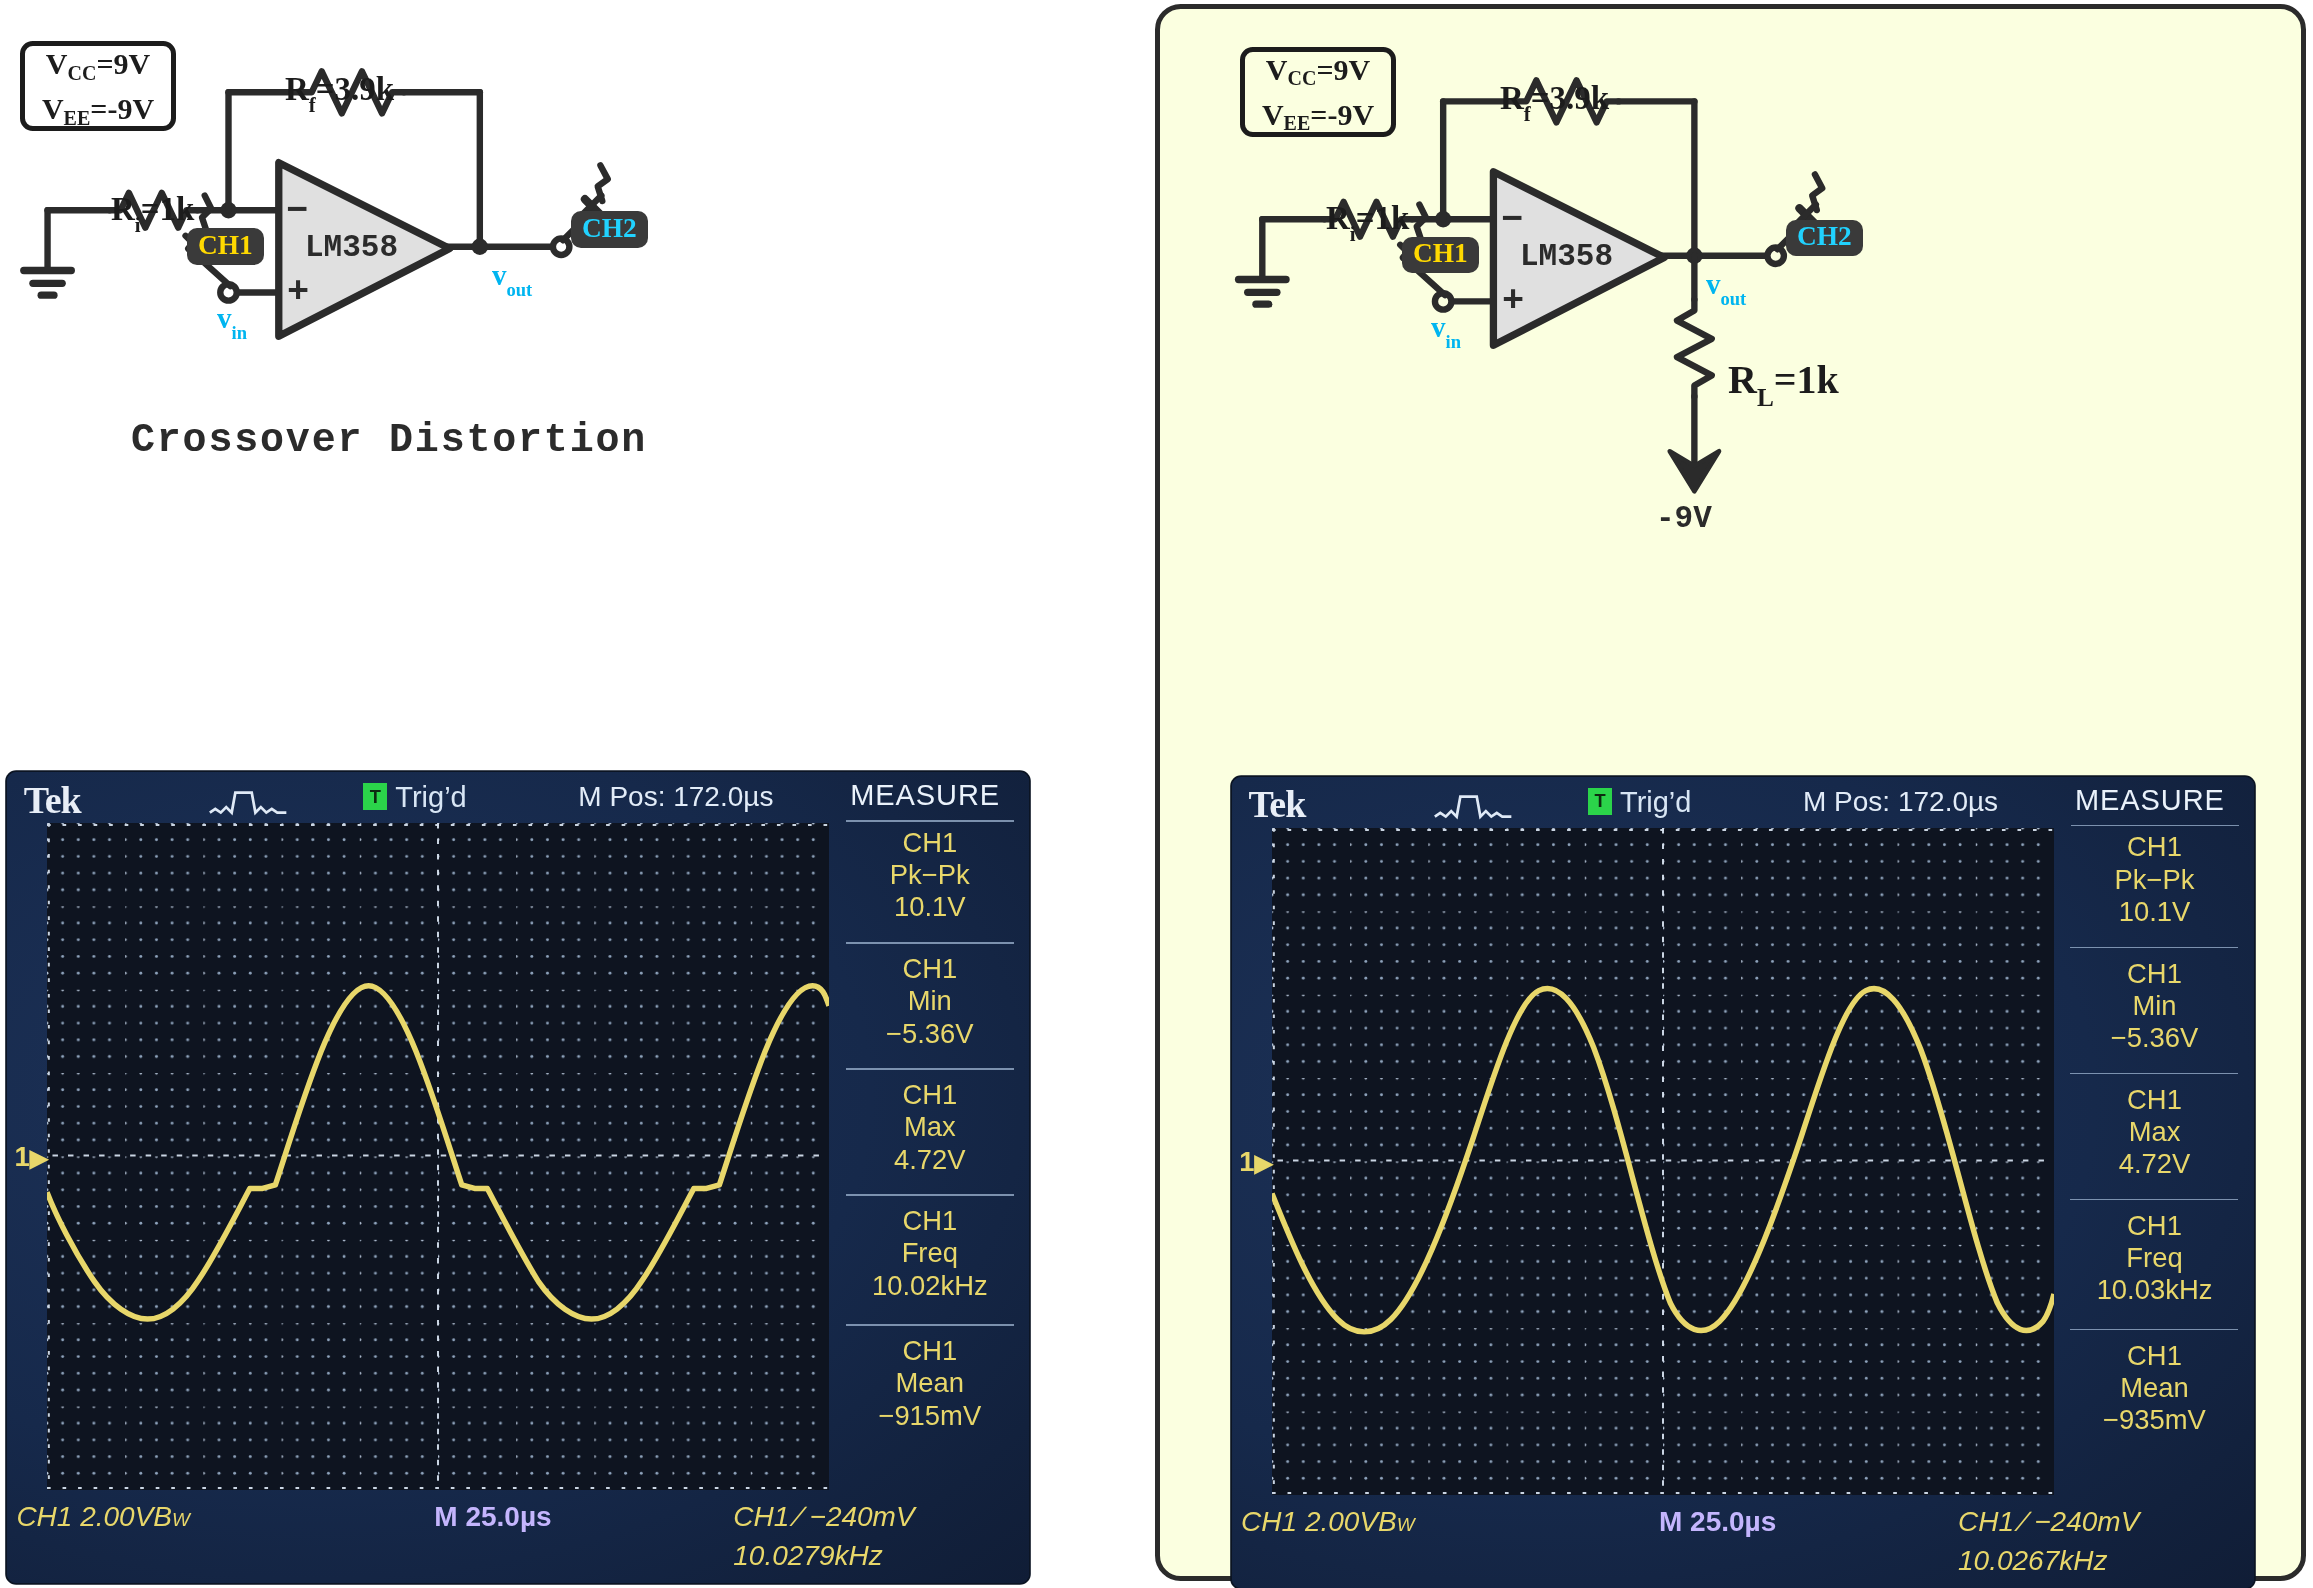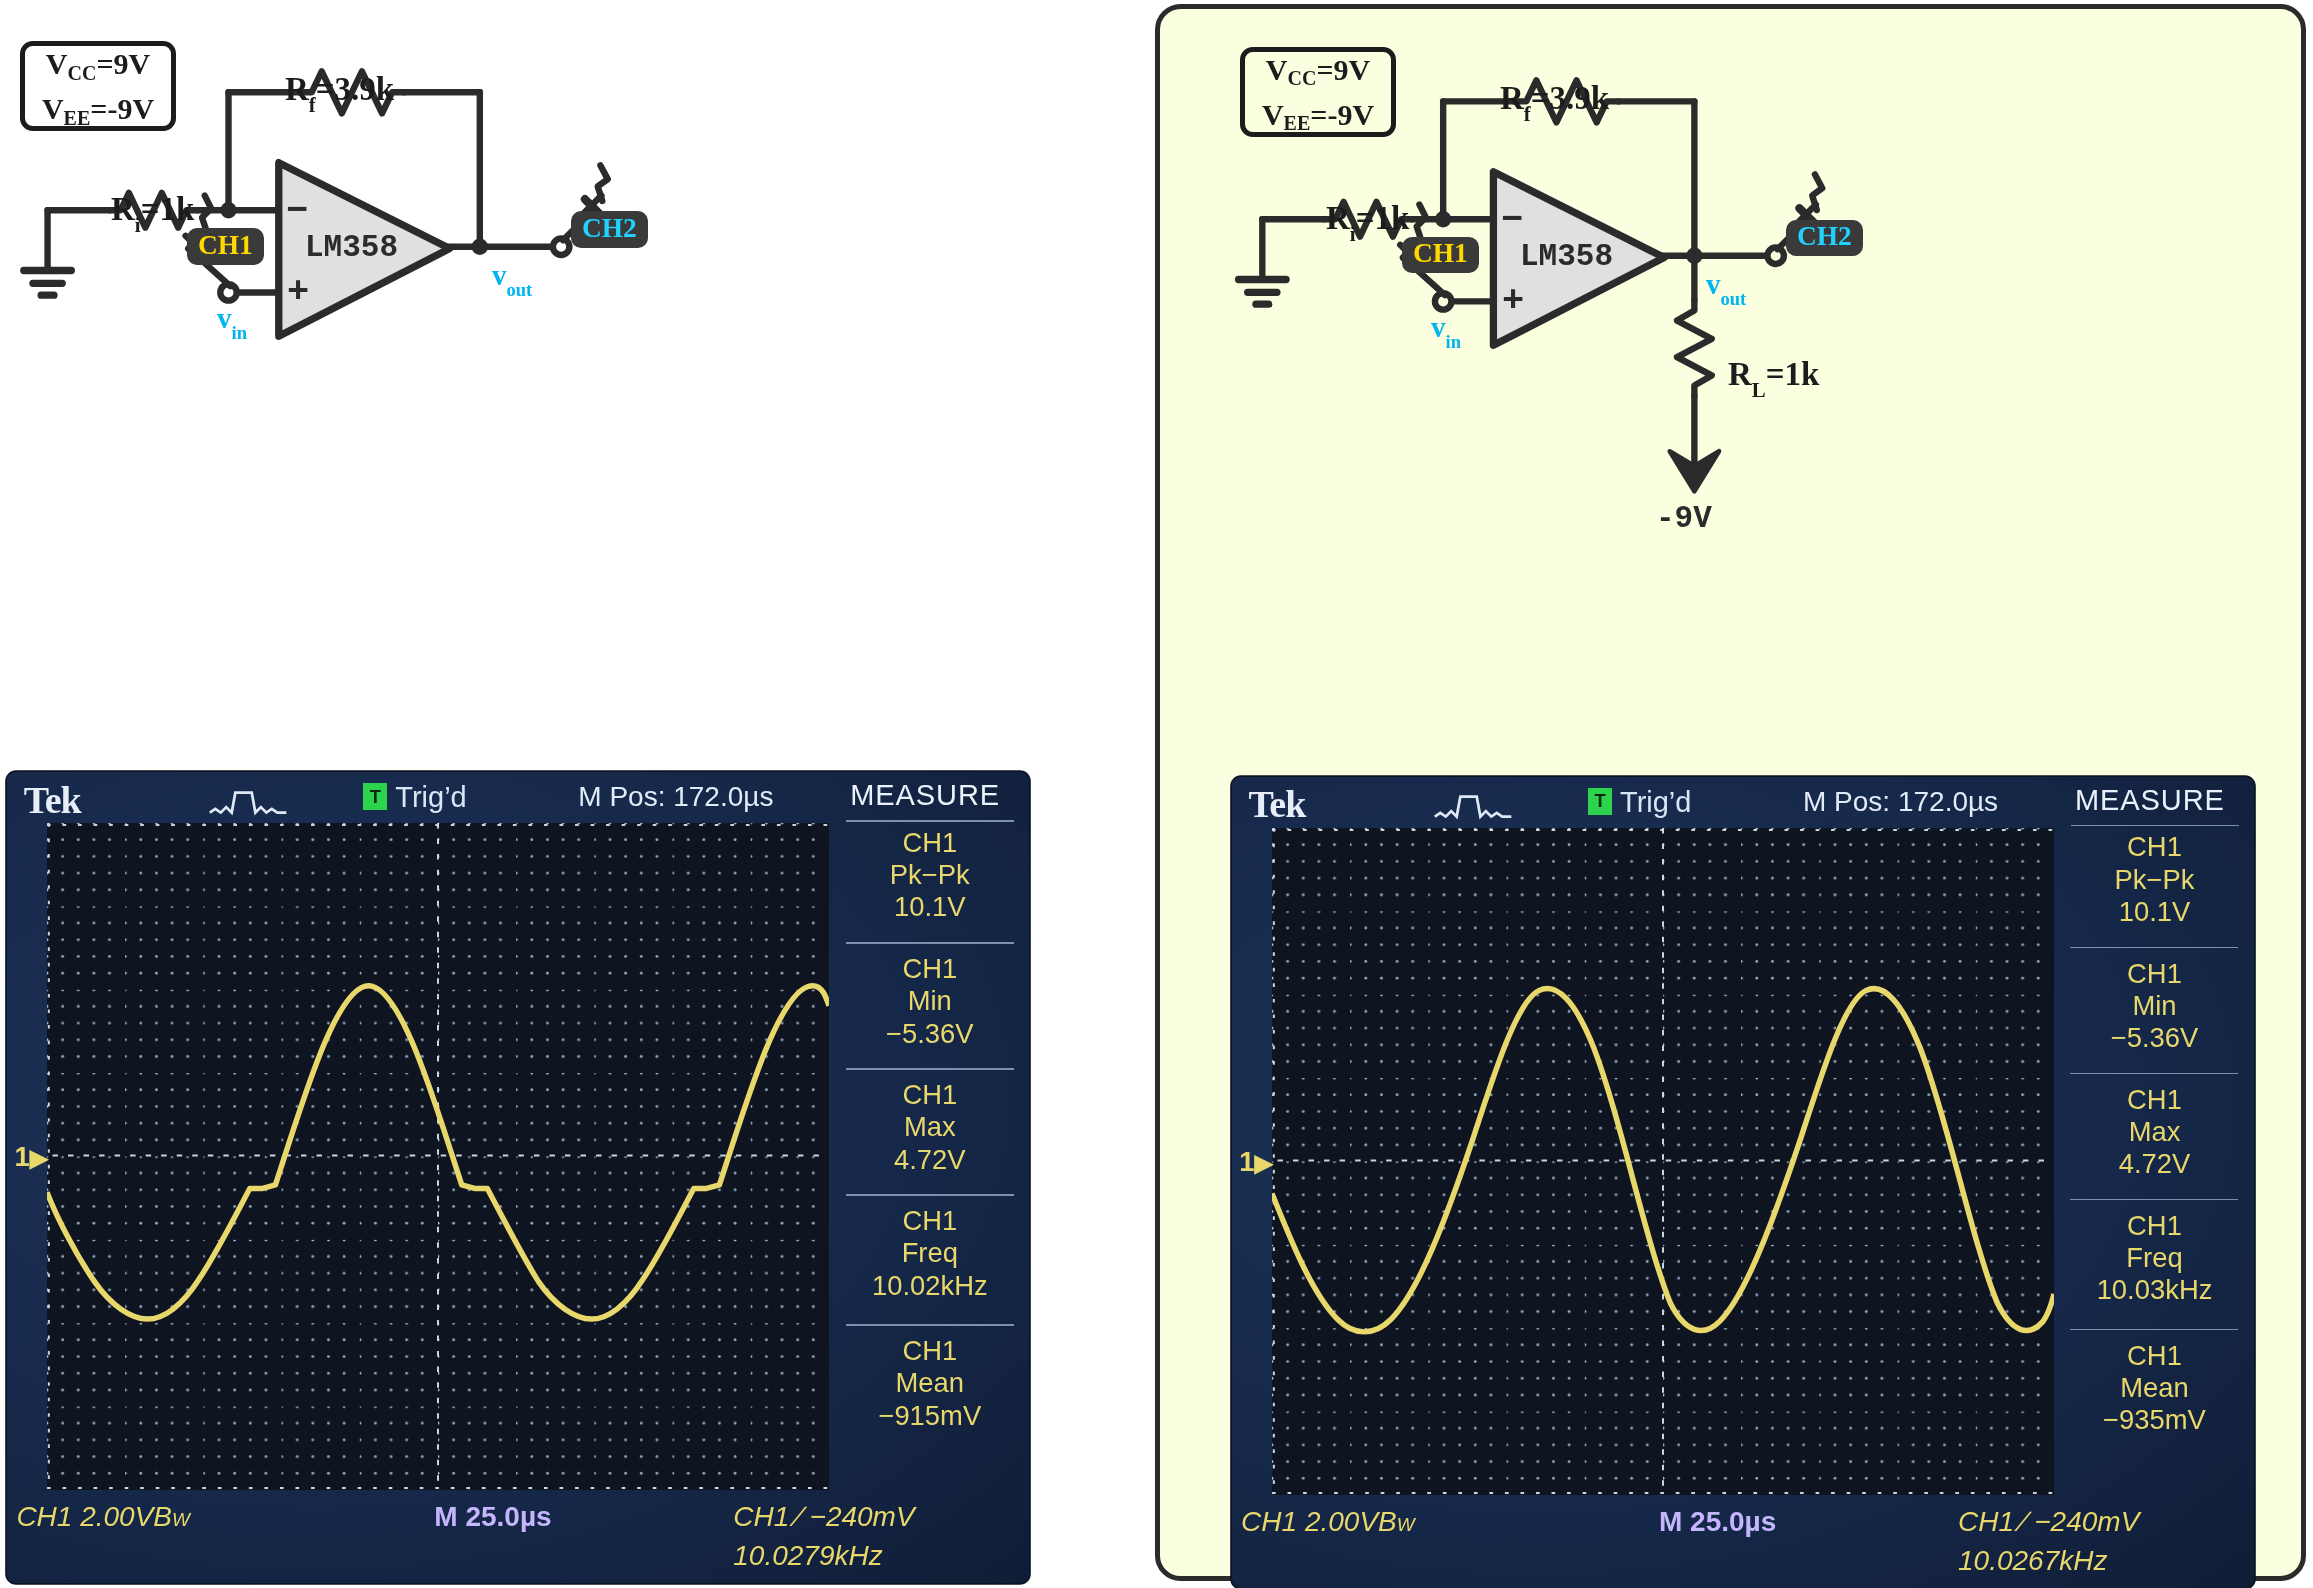--- a/index.html
+++ b/index.html
@@ -150,20 +150,21 @@
   <div class="mono-label" style="left:287px;top:271px;font-size:37px;">+</div>
   <div class="node-label" style="left:217px;top:302px;font-size:29px;">
      <span>v</span><sub>in</sub>
   </div>
   <div class="node-label" style="left:492px;top:259px;font-size:29px;">
      <span>v</span><sub>out</sub>
   </div>
   <div class="chip-badge chip-ch1" style="left:187px;top:228px;">CH1</div>
   <div class="chip-badge chip-ch2" style="left:571px;top:211px;">CH2</div>
 
+  <div class="section-title" style="left:131px;top:418px;">Crossover Distortion</div>
 
   <div class="scope" style="left:7.3px;top:772px;width:1022px;height:811px;">
     <div class="scope-bg"></div>
 
     <div class="tek-logo" style="left:16.4px;top:5.5px;font-size:38px;">Tek</div>
 
     <svg class="trig-wave" width="82" height="37" viewBox="0 0 90 40" style="left:201px;top:12.8px;">
       <path d="M2 30 L8 26 L14 30 L20 24 L26 30 L30 8 L48 8 L52 30 L58 24 L64 30 L70 26 L76 30 L86 30" fill="none" stroke="#dfe9f6" stroke-width="3"></path>
     </svg>
 
@@ -349,21 +350,21 @@
       <path d="M719 220 L714 204 L725 196 L717 181"></path>
     </g>
   </svg>
 
   <div class="clabel" style="left:340px;top:35px;font-size:33px;">
      <span>R</span><sub>f</sub><span>=3.9k</span>
   </div>
   <div class="clabel" style="left:166px;top:155px;font-size:33px;">
      <span>R</span><sub>i</sub><span>=1k</span>
   </div>
-  <div class="clabel" style="left:568px;top:311px;font-size:33px;">
+  <div class="clabel" style="left:568px;top:311px;font-size:40px;">
      <span>R</span><sub>L</sub><span>=1k</span>
   </div>
   <div class="mono-label" style="left:360px;top:230px;font-size:31px;">LM358</div>
   <div class="mono-label" style="left:341px;top:190px;font-size:37px;">−</div>
   <div class="mono-label" style="left:342px;top:271px;font-size:37px;">+</div>
   <div class="node-label" style="left:271px;top:302px;font-size:29px;">
      <span>v</span><sub>in</sub>
   </div>
   <div class="node-label" style="left:546px;top:259px;font-size:29px;">
      <span>v</span><sub>out</sub>

